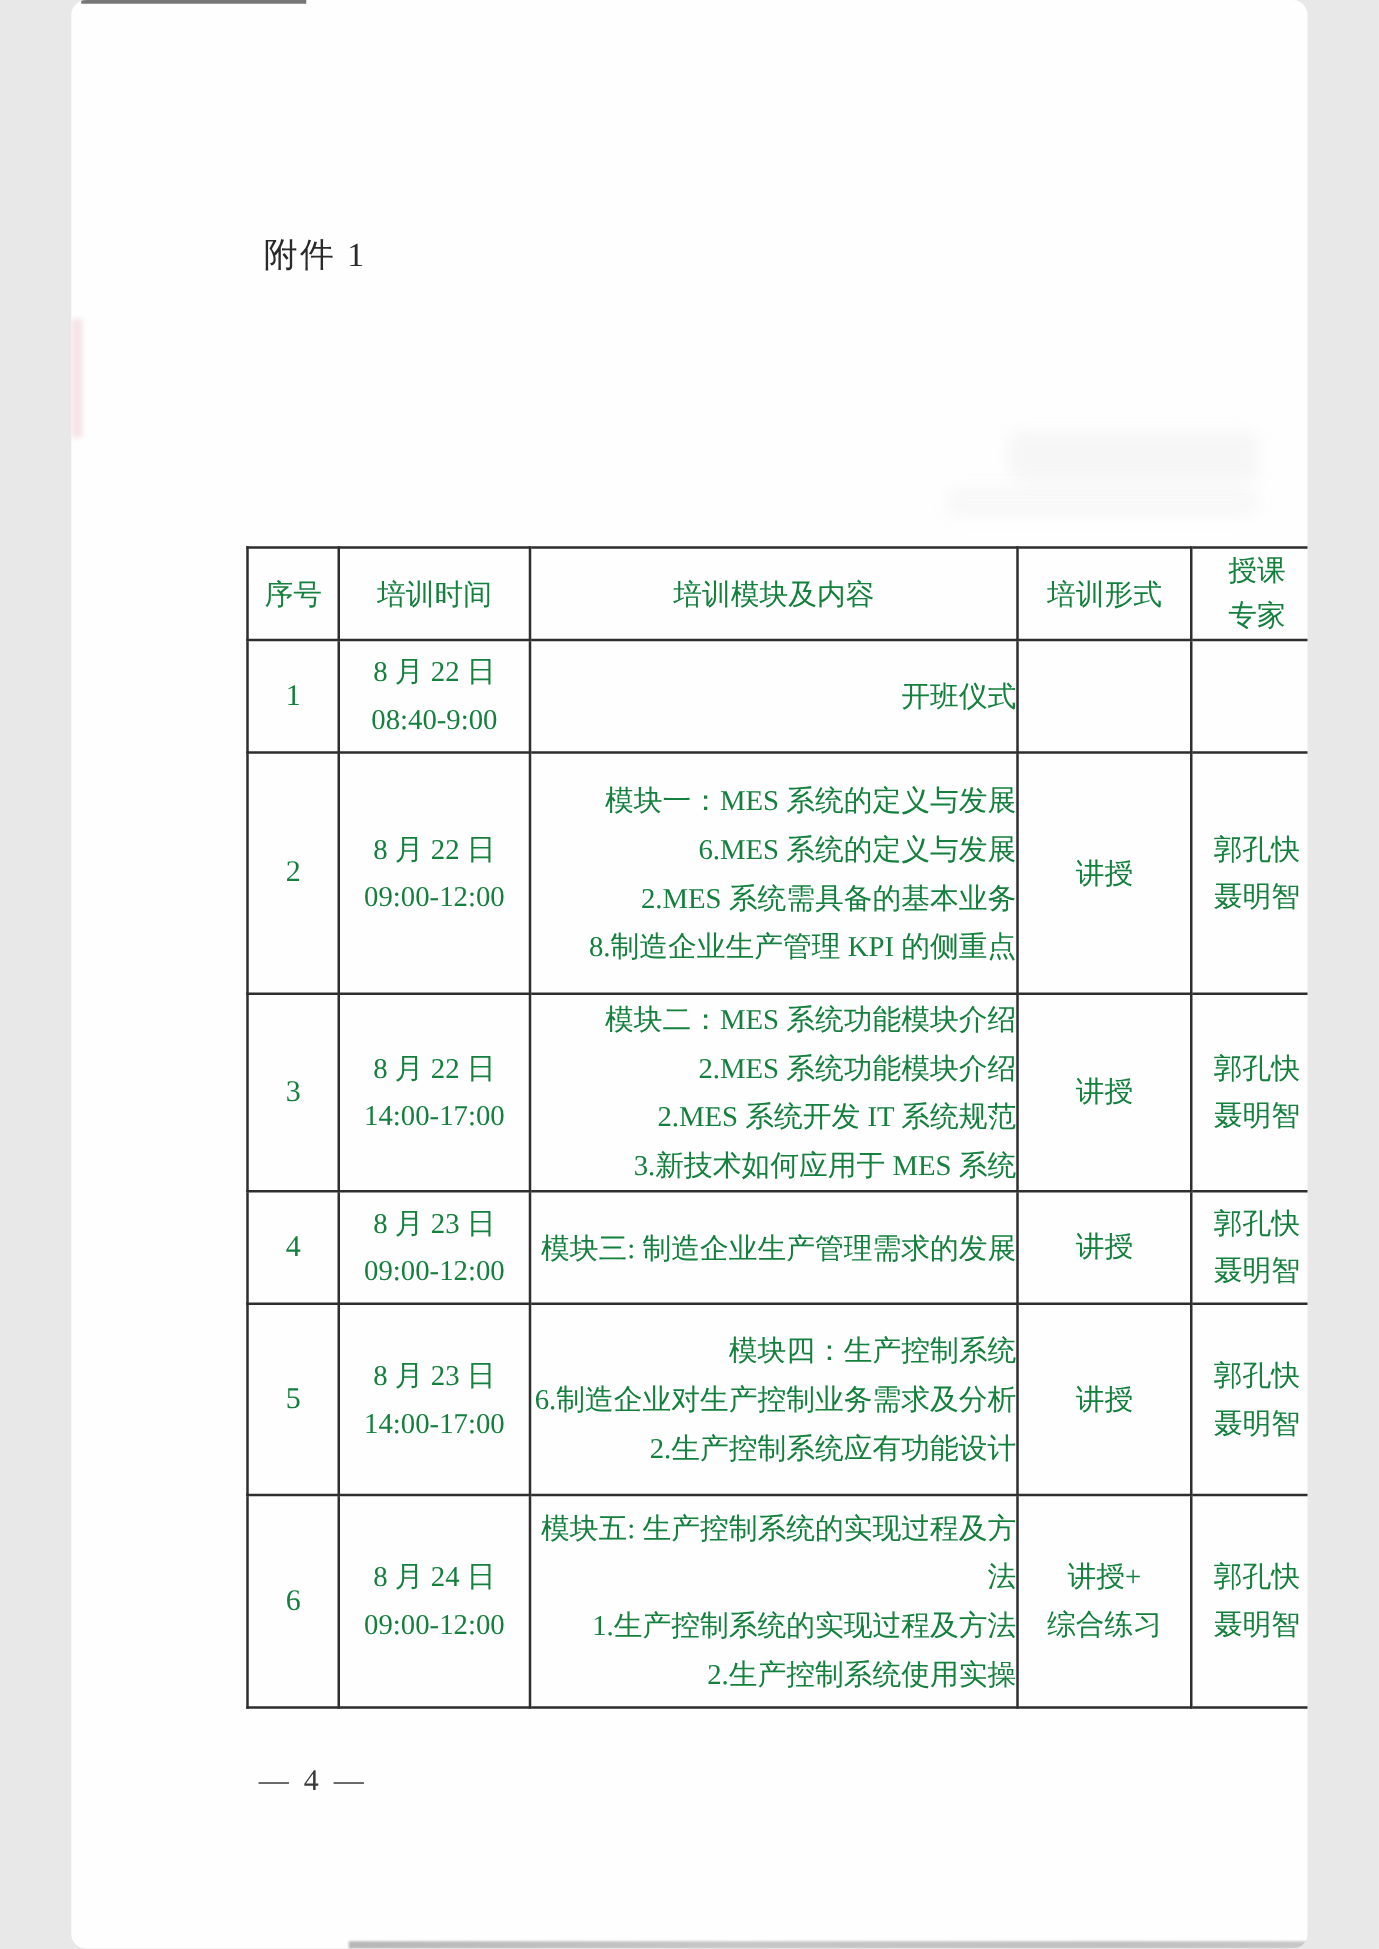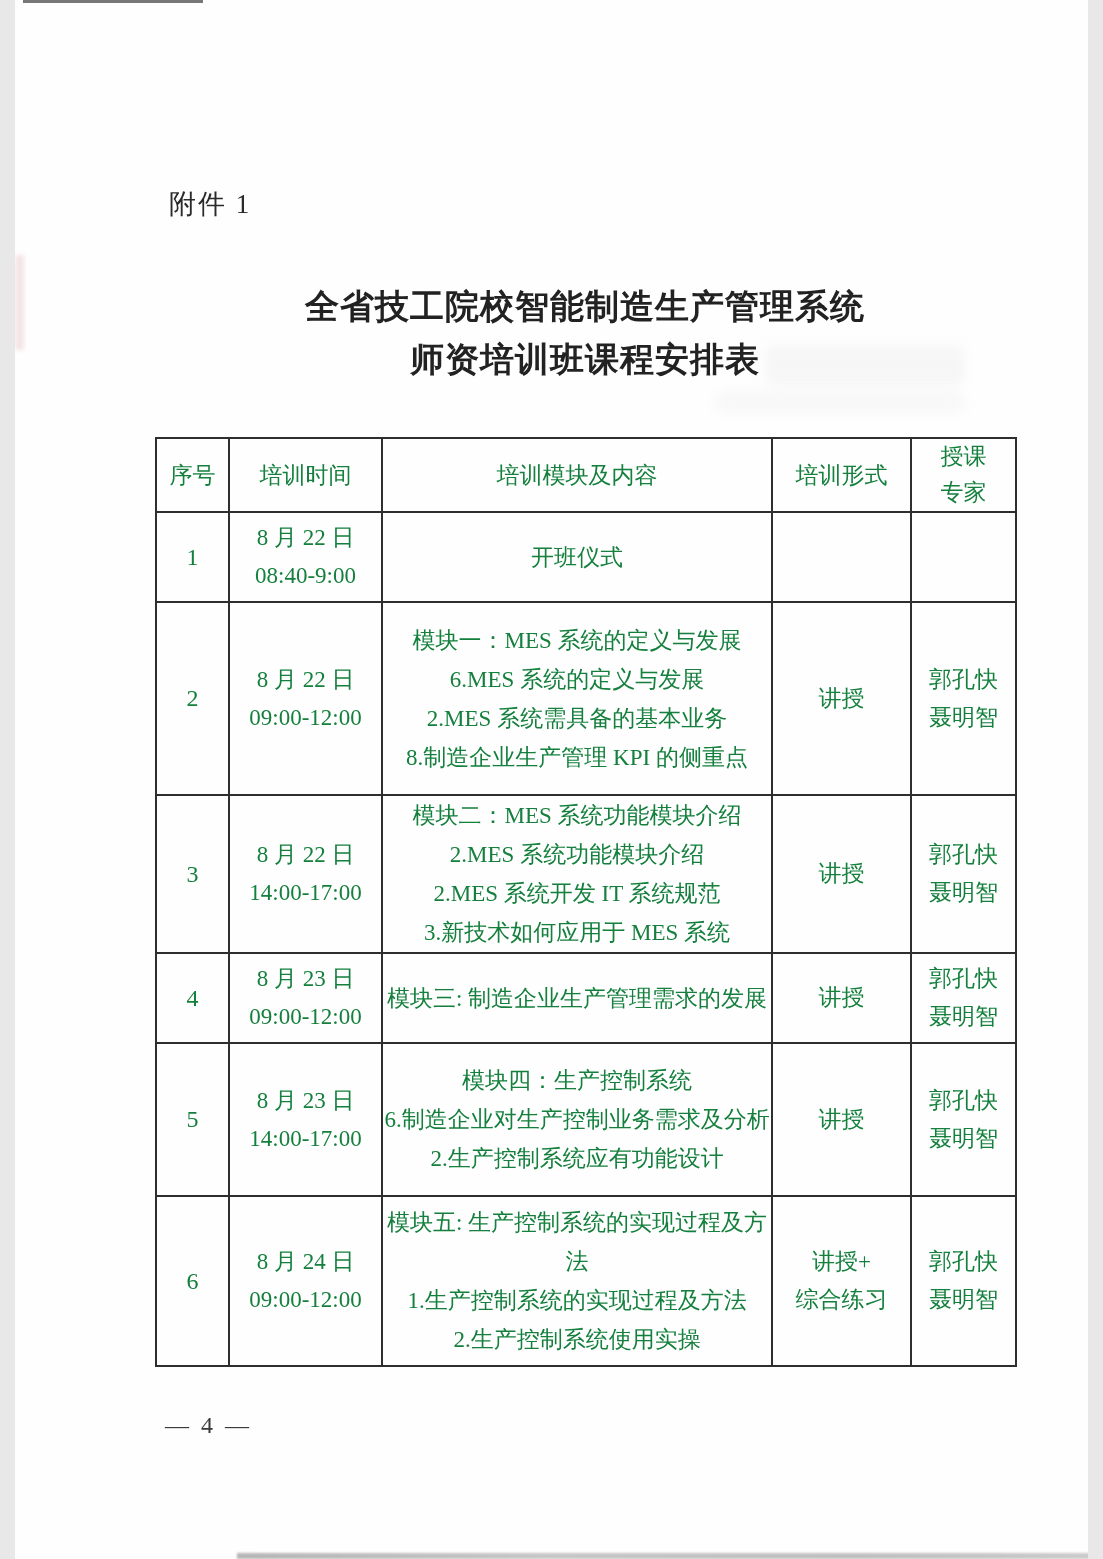--- a/index.html
+++ b/index.html
@@ -2,27 +2,28 @@
 <html><head>
 <meta charset="utf-8">
 <style>
   html, body {
     margin: 0;
     padding: 0;
     background: #e8e8e8;
   }
   .page {
     position: relative;
-    width: 1073px;
+    width: 989px;
     height: 1559px;
     margin: 0 auto;
     background: #fefefe;
     overflow: hidden;
     font-family: "Liberation Serif", "DejaVu Serif", serif;
     color: #1f1f1f;
+    border-radius: 12px;
   }
 
   
   .attachment-label {
     position: absolute;
     left: 154px;
     top: 186px;
     font-size: 27px;
     letter-spacing: 2px;
     color: #2a2a2a;
@@ -71,21 +72,21 @@
   tr.h-r4 { height: 90px;  }
   tr.h-r5 { height: 153px; }
   tr.h-r6 { height: 170px; }
 
   .cell-center { text-align: center; }
   .line { display: block; }
   .stack-2 .line { line-height: 36px; }
 
   td.cell-time { text-align: center; line-height: 38px; margin-top: 44px; }
   td.cell-content {
-    text-align: center;
+    text-align: right;
     padding: 8px 10px 8px 12px;
     line-height: 39px;
   }
   td.cell-form, td.cell-expert {
     text-align: center;
     line-height: 38px;
   }
   td.cell-seq { text-align: center; font-size: 24px; }
 
   
@@ -133,24 +134,20 @@
 
 <div class="page">
 
   <div class="artifact artifact-top-edge"></div>
   <div class="artifact artifact-left-smudge"></div>
   <div class="artifact artifact-ghost-1"></div>
   <div class="artifact artifact-ghost-2"></div>
 
   <div class="attachment-label">附件 1</div>
 
-  <div class="doc-title">
-    <span class="line">全省技工院校智能制造生产管理系统</span>
-    <span class="line">师资培训班课程安排表</span>
-  </div>
 
   <table class="schedule">
     <colgroup>
       <col class="c-seq">
         <col class="c-time">
         <col class="c-content">
         <col class="c-form">
         <col class="c-expert">
     </colgroup>
     <tbody>

